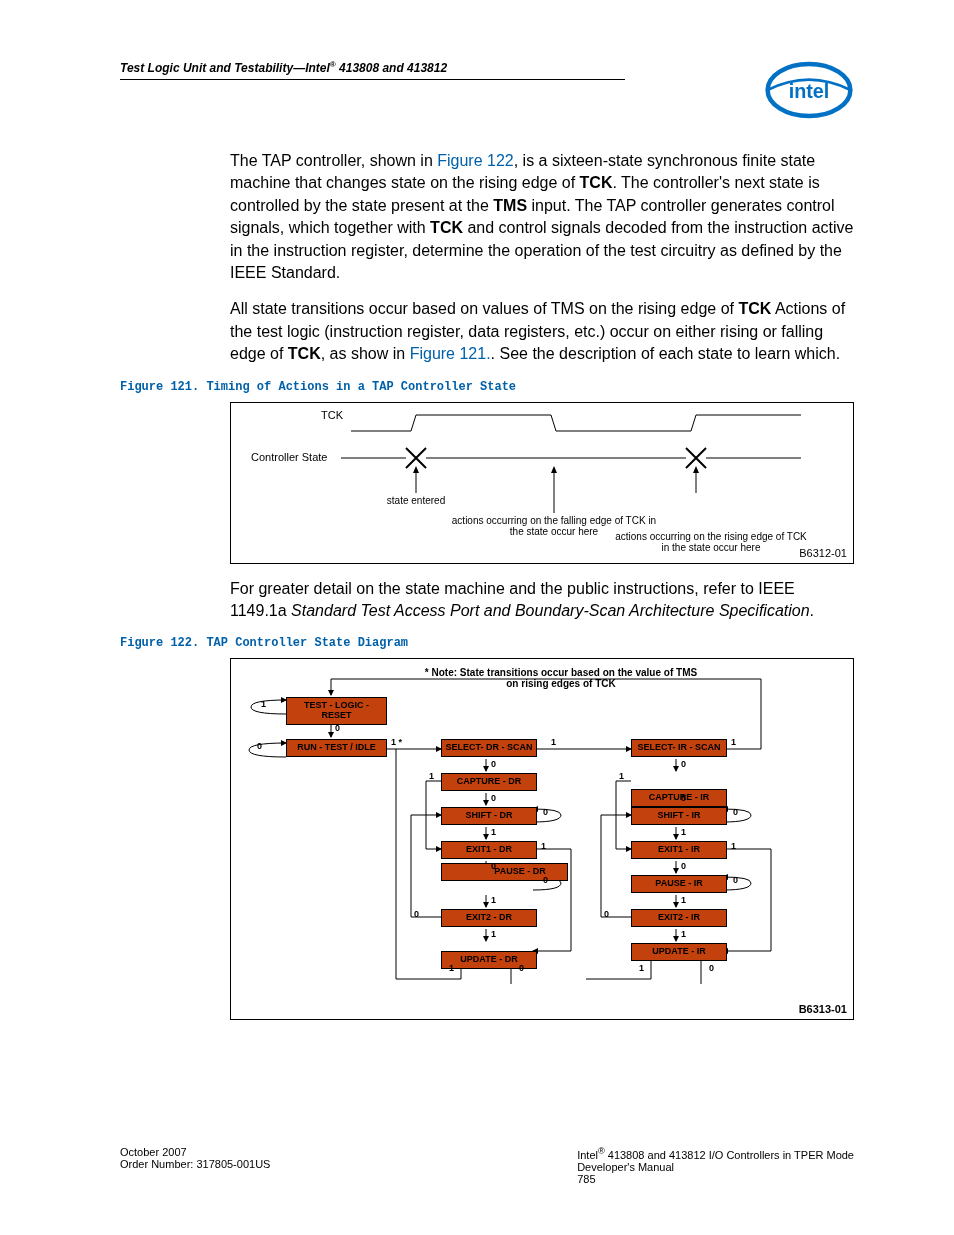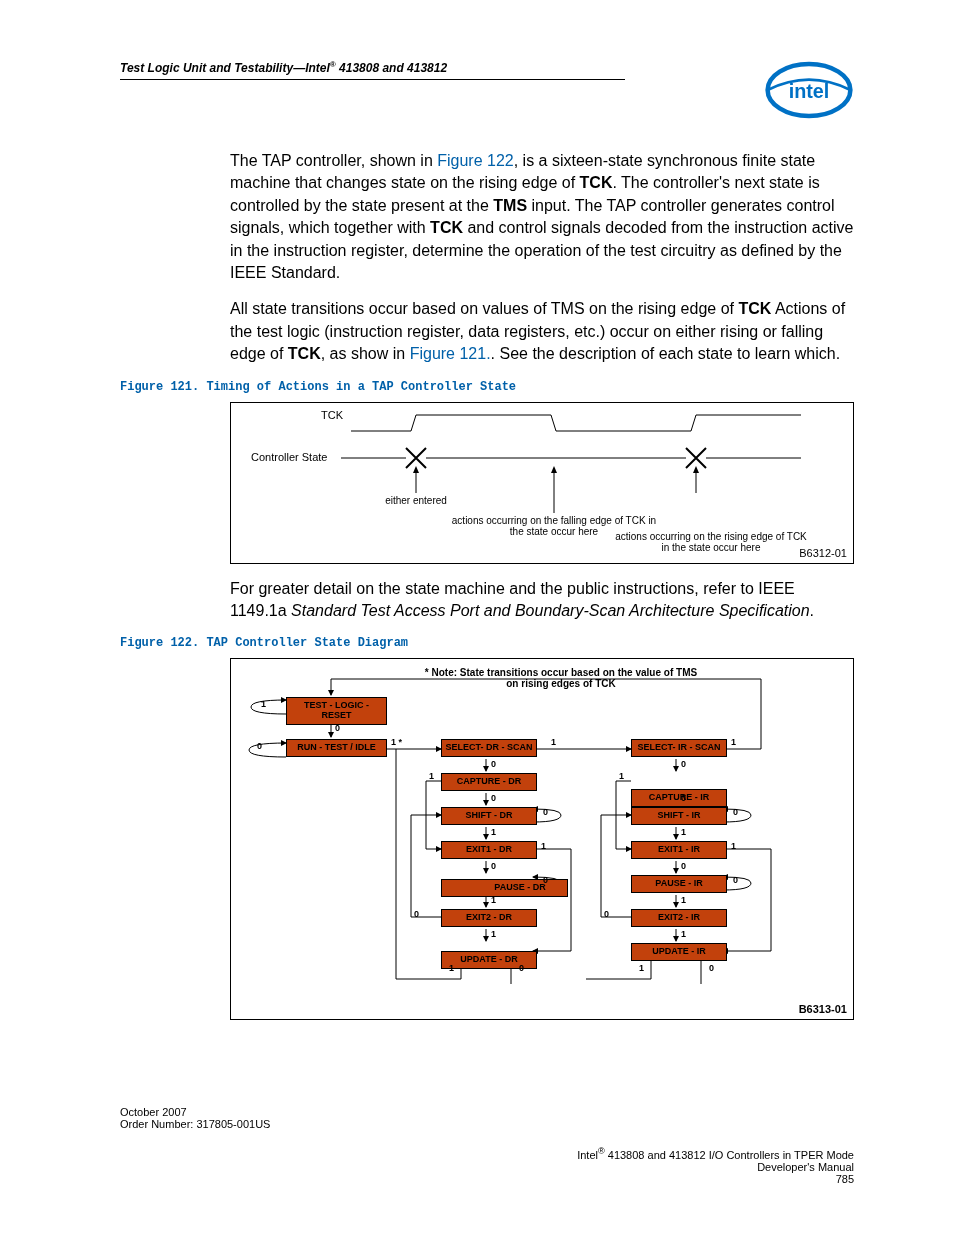--- a/index.html
+++ b/index.html
@@ -120,23 +120,22 @@
     width: 280px;
   }
   .footer {
     position: absolute;
     bottom: 50px;
     left: 120px;
     right: 100px;
     font-size: 11px;
   }
   .footer-right {
-    text-align: right;
+    text-align: left;
     float: right;
-    margin-top: 40px;
   }
   .footer-left {
     float: left;
   }
   .italic { font-style: italic; }
   svg.timing, svg.statediag {
     position: absolute;
     top: 0;
     left: 0;
   }
@@ -187,21 +186,21 @@
 
       <line x1="185" y1="90" x2="185" y2="68" stroke="#000"></line>
         <polygon points="185,63 182,70 188,70" fill="#000"></polygon>
       <line x1="323" y1="110" x2="323" y2="68" stroke="#000"></line>
         <polygon points="323,63 320,70 326,70" fill="#000"></polygon>
       <line x1="465" y1="90" x2="465" y2="68" stroke="#000"></line>
         <polygon points="465,63 462,70 468,70" fill="#000"></polygon>
     </svg>
     <span class="fig-label" style="left:90px;top:6px;">TCK</span>
     <span class="fig-label" style="left:20px;top:48px;">Controller State</span>
-    <span class="fig-label-small" style="left:130px;top:92px;width:110px;">either entered</span>
+    <span class="fig-label-small" style="left:130px;top:92px;width:110px;">state entered</span>
     <span class="fig-label-small" style="left:218px;top:112px;width:210px;">actions occurring on the falling edge of TCK in the state occur here</span>
     <span class="fig-label-small" style="left:380px;top:92px;width:200px;margin-top:36px;">actions occurring on the rising edge of TCK in the state occur here</span>
     <span class="fig-id">B6312-01</span>
   </div>
 
   <div class="body-text">
     <span>For greater detail on the state machine and the public instructions, refer to IEEE 1149.1a </span><span class="italic">Standard Test Access Port and Boundary-Scan Architecture Specification</span><span>.</span>
   </div>
 
   <div class="figure-caption">Figure 122.  TAP Controller State Diagram</div>
@@ -274,21 +273,21 @@
     <div class="state-box" style="left:55px;top:38px;width:95px;">TEST - LOGIC - RESET</div>
     <div class="state-box" style="left:55px;top:80px;width:95px;">RUN - TEST / IDLE</div>
     <div class="state-box" style="left:210px;top:80px;width:90px;">SELECT- DR - SCAN</div>
     <div class="state-box" style="left:400px;top:80px;width:90px;">SELECT- IR - SCAN</div>
     <div class="state-box" style="left:210px;top:114px;width:90px;">CAPTURE - DR</div>
     <div class="state-box" style="left:400px;top:130px;width:90px;">CAPTURE - IR</div>
     <div class="state-box" style="left:210px;top:148px;width:90px;">SHIFT - DR</div>
     <div class="state-box" style="left:400px;top:148px;width:90px;">SHIFT - IR</div>
     <div class="state-box" style="left:210px;top:182px;width:90px;">EXIT1 - DR</div>
     <div class="state-box" style="left:400px;top:182px;width:90px;">EXIT1 - IR</div>
-    <div class="state-box" style="left:210px;top:220px;width:90px;padding-left:33px;">PAUSE - DR</div>
+    <div class="state-box" style="left:210px;top:204px;width:90px;padding-left:33px;">PAUSE - DR</div>
     <div class="state-box" style="left:400px;top:216px;width:90px;">PAUSE - IR</div>
     <div class="state-box" style="left:210px;top:250px;width:90px;">EXIT2 - DR</div>
     <div class="state-box" style="left:400px;top:250px;width:90px;">EXIT2 - IR</div>
     <div class="state-box" style="left:210px;top:292px;width:90px;">UPDATE - DR</div>
     <div class="state-box" style="left:400px;top:284px;width:90px;">UPDATE - IR</div>
 
     <span class="tms-label" style="left:30px;top:40px;">1</span>
     <span class="tms-label" style="left:104px;top:64px;">0</span>
     <span class="tms-label" style="left:26px;top:82px;">0</span>
     <span class="tms-label" style="left:160px;top:78px;">1 *</span>

